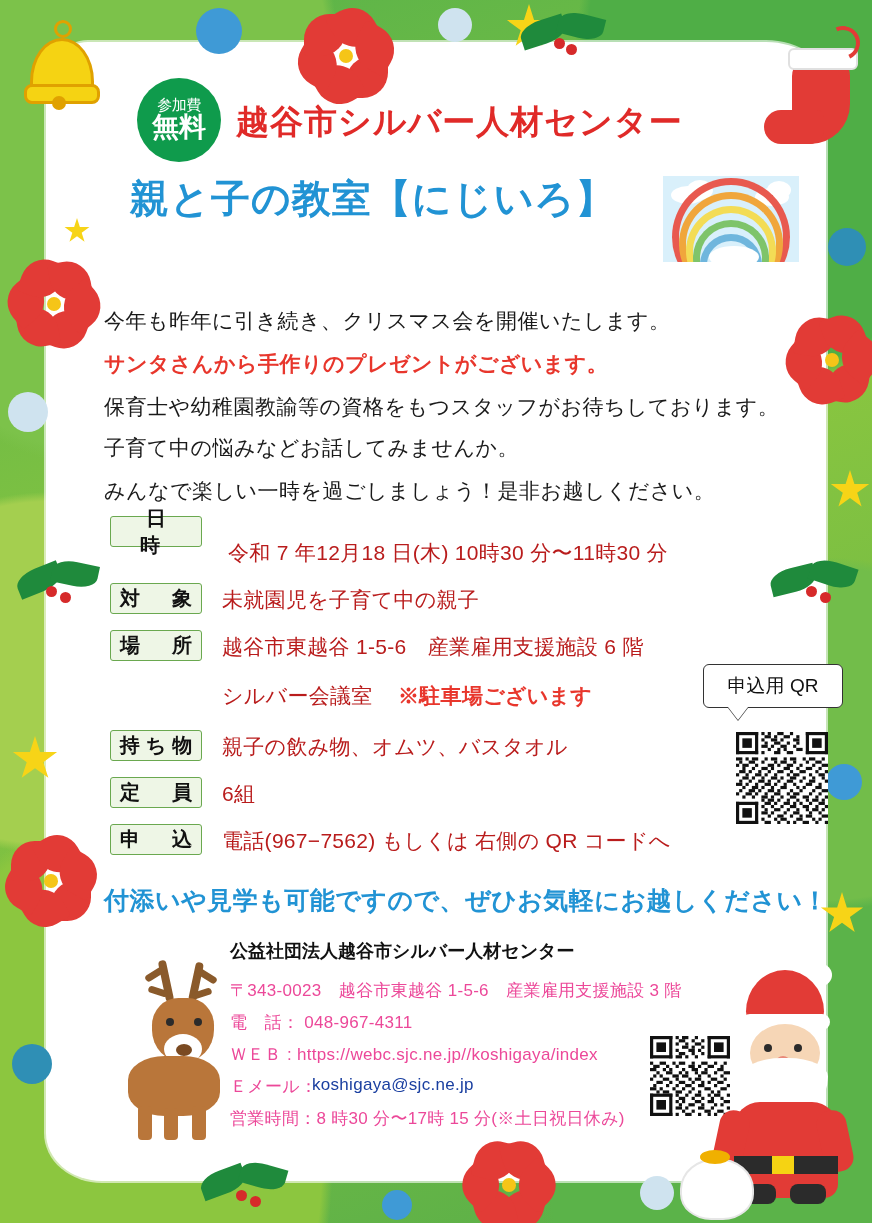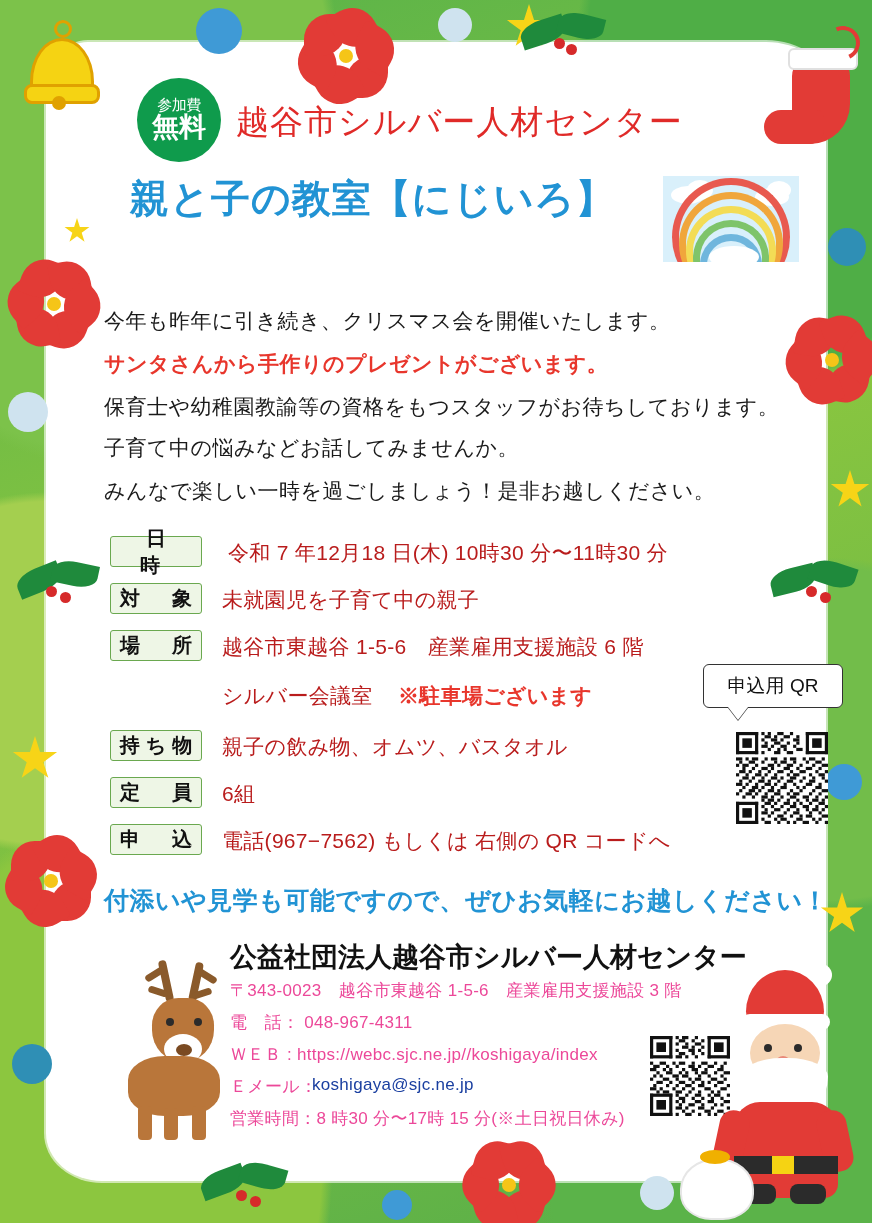--- a/index.html
+++ b/index.html
@@ -177,21 +177,21 @@
     line-height: 1.1;
   }
   .free-badge .small { font-size: 15px; letter-spacing: -0.5px; }
   .free-badge .big { font-size: 27px; font-weight: bold; letter-spacing: 0px; }
 
   .org-title {
     position: absolute;
     left: 236px;
     top: 100px;
     font-size: 33px;
-    font-weight: normal;
+    font-weight: bold;
     color: #e02a28;
     letter-spacing: 1px;
     white-space: nowrap;
   }
 
   .main-title {
     position: absolute;
     left: 130px;
     top: 172px;
     font-size: 39px;
@@ -324,21 +324,21 @@
     color: #2193d4;
     letter-spacing: 0.5px;
     white-space: nowrap;
   }
 
   
   .footer-title {
     position: absolute;
     left: 230px;
     top: 939px;
-    font-size: 27px;
+    font-size: 18px;
     font-weight: bold;
     color: #111111;
     white-space: nowrap;
   }
   .footer-line {
     position: absolute;
     left: 230px;
     font-size: 17px;
     color: #ec4899;
     white-space: nowrap;
@@ -564,21 +564,21 @@
     <div class="arc" style="border-width:7px;border-top-color:#6fb6dd;border-left-color:#6fb6dd;border-right-color:#6fb6dd;width:62px;height:62px;"></div>
     <div class="cloud" style="left:46px;bottom:-6px;width:50px;height:22px;"></div>
   </div>
 
   <div class="ptext" style="left:104px;top:307px;text-align:right;">今年も昨年に引き続き、クリスマス会を開催いたします。</div>
   <div class="ptext red" style="left:104px;top:350px;">サンタさんから手作りのプレゼントがございます。</div>
   <div class="ptext" style="left:104px;top:393px;">保育士や幼稚園教諭等の資格をもつスタッフがお待ちしております。</div>
   <div class="ptext" style="left:104px;top:434px;">子育て中の悩みなどお話してみませんか。</div>
   <div class="ptext" style="left:104px;top:477px;">みんなで楽しい一時を過ごしましょう！是非お越しください。</div>
 
-  <div class="tag" style="left:110px;top:536px;padding-left:29px;">日　時</div>
+  <div class="tag" style="left:110px;top:516px;padding-left:29px;">日　時</div>
   <div class="rowtext" style="left:228px;top:539px;">令和 7 年12月18 日(木) 10時30 分〜11時30 分</div>
 
   <div class="tag" style="left:110px;top:583px;">対　象</div>
   <div class="rowtext" style="left:222px;top:586px;">未就園児を子育て中の親子</div>
 
   <div class="tag" style="left:110px;top:630px;">場　所</div>
   <div class="rowtext" style="left:222px;top:633px;">越谷市東越谷 1-5-6　産業雇用支援施設 6 階</div>
 
   <div class="rowtext" style="left:222px;top:682px;">シルバー会議室</div>
   <div class="rowtext redbold" style="left:398px;top:682px;">※駐車場ございます</div>

